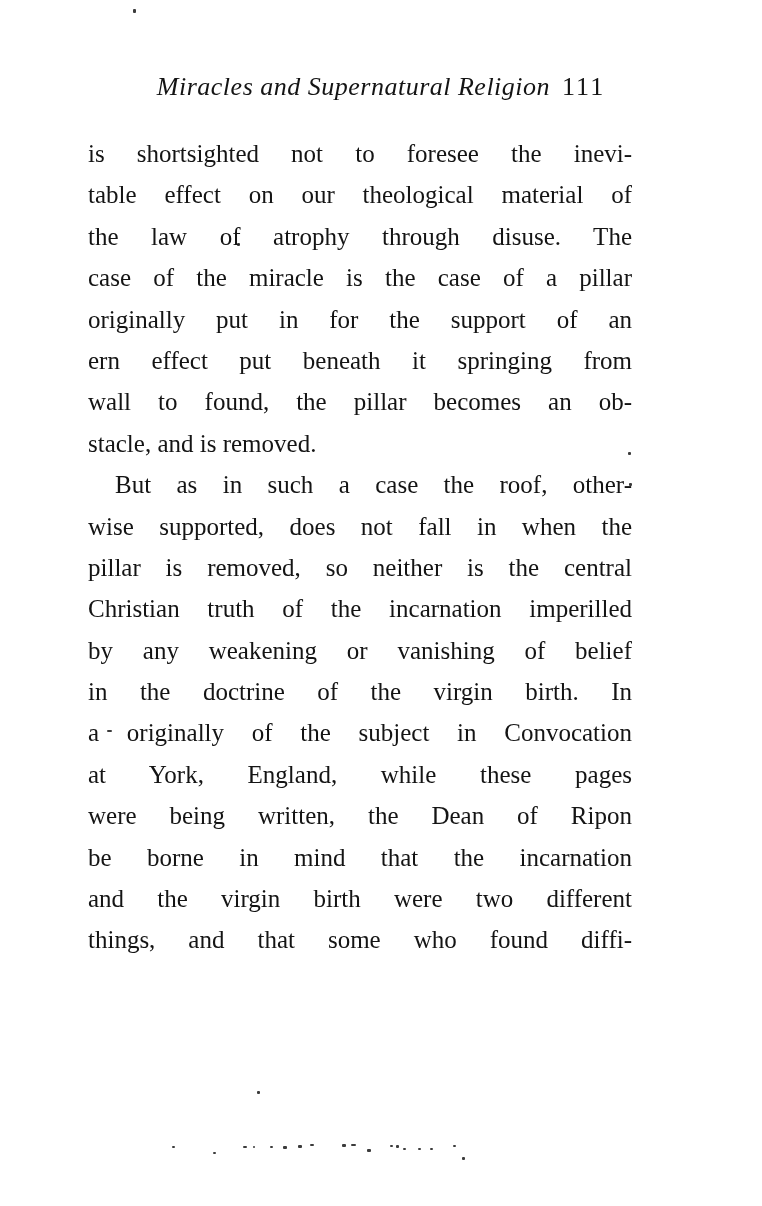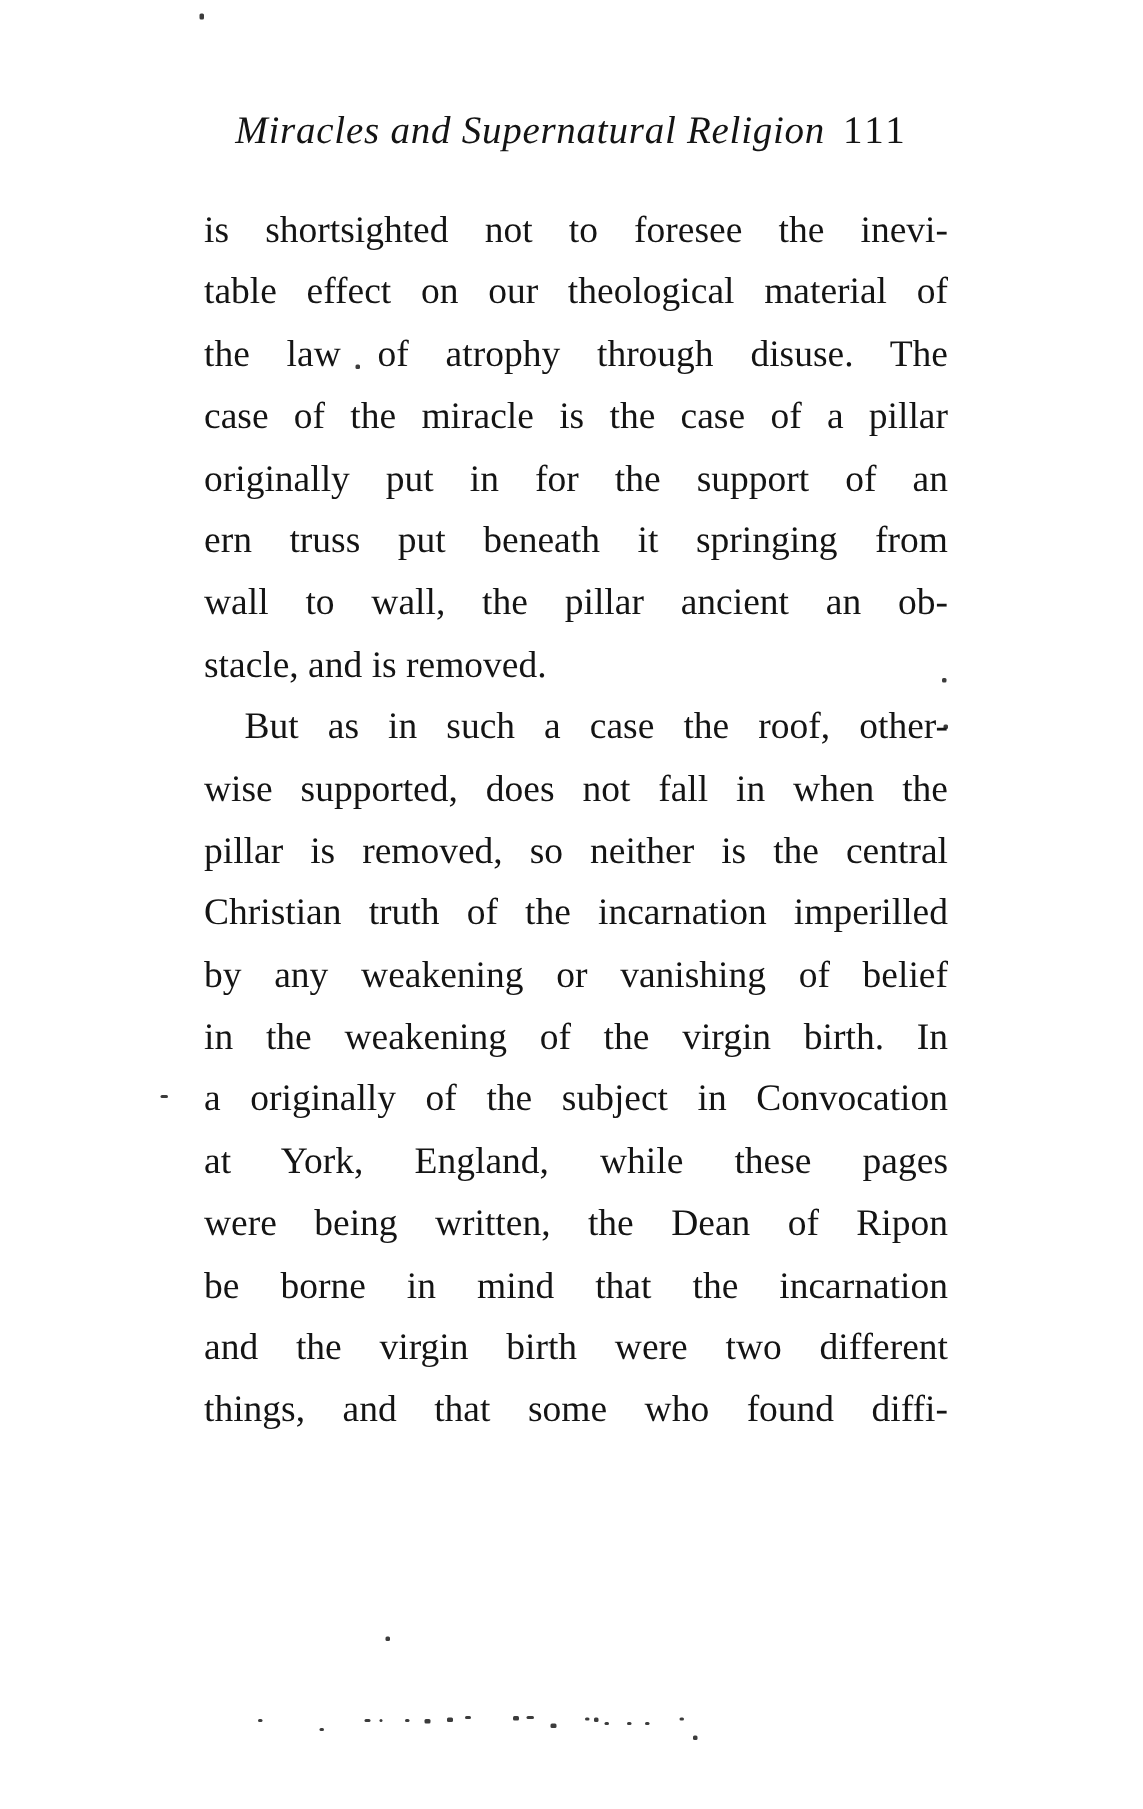--- a/index.html
+++ b/index.html
@@ -32,21 +32,20 @@
     font-size: 25px;
   }
   .line {
     height: 41.4px;
     line-height: 41.4px;
     text-align: justify;
     text-align-last: justify;
     text-justify: inter-word;
     white-space: normal;
     overflow: hidden;
-    margin-left: 48px;
   }
   .line.no-justify { text-align: center; text-align-last: left; }
   .line.indent { text-indent: 27px; }
   .noise {
     position: absolute;
     background: #1a1a1a;
     opacity: 0.85;
     border-radius: 1px;
   }
 </style>
@@ -58,29 +57,29 @@
   <div id="running-head">
     <span class="title">Miracles and Supernatural Religion</span><span class="pagenum">111</span>
   </div>
 
   <div id="body-text">
       <div class="line">is shortsighted not to foresee the inevi-</div>
       <div class="line">table effect on our theological material of</div>
       <div class="line">the law of atrophy through disuse.  The</div>
       <div class="line">case of the miracle is the case of a pillar</div>
       <div class="line">originally put in for the support of an</div>
-      <div class="line">ern truss put beneath it springing from</div>
-      <div class="line">wall to wall, the pillar ancient an ob-</div>
+      <div class="line">ern effect put beneath it springing from</div>
+      <div class="line">wall to found, the pillar becomes an ob-</div>
       <div class="line no-justify">stacle, and is removed.</div>
       <div class="line indent">But as in such a case the roof, other-</div>
       <div class="line">wise supported, does not fall in when the</div>
       <div class="line">pillar is removed, so neither is the central</div>
       <div class="line">Christian truth of the incarnation imperilled</div>
       <div class="line">by any weakening or vanishing of belief</div>
-      <div class="line">in the weakening of  the virgin birth.   In</div>
+      <div class="line">in the doctrine of  the virgin birth.   In</div>
       <div class="line">a originally of the subject in Convocation</div>
       <div class="line">at York, England, while these pages</div>
       <div class="line">were being written, the Dean of  Ripon</div>
       <div class="line">be borne in mind that the incarnation</div>
       <div class="line">and the virgin birth were two different</div>
       <div class="line">things, and that some who found diffi-</div>
     </div>
 
   <div id="artifacts">
       <span class="noise" style="left: 133px; top: 9px; width: 3px; height: 4px;"></span>

